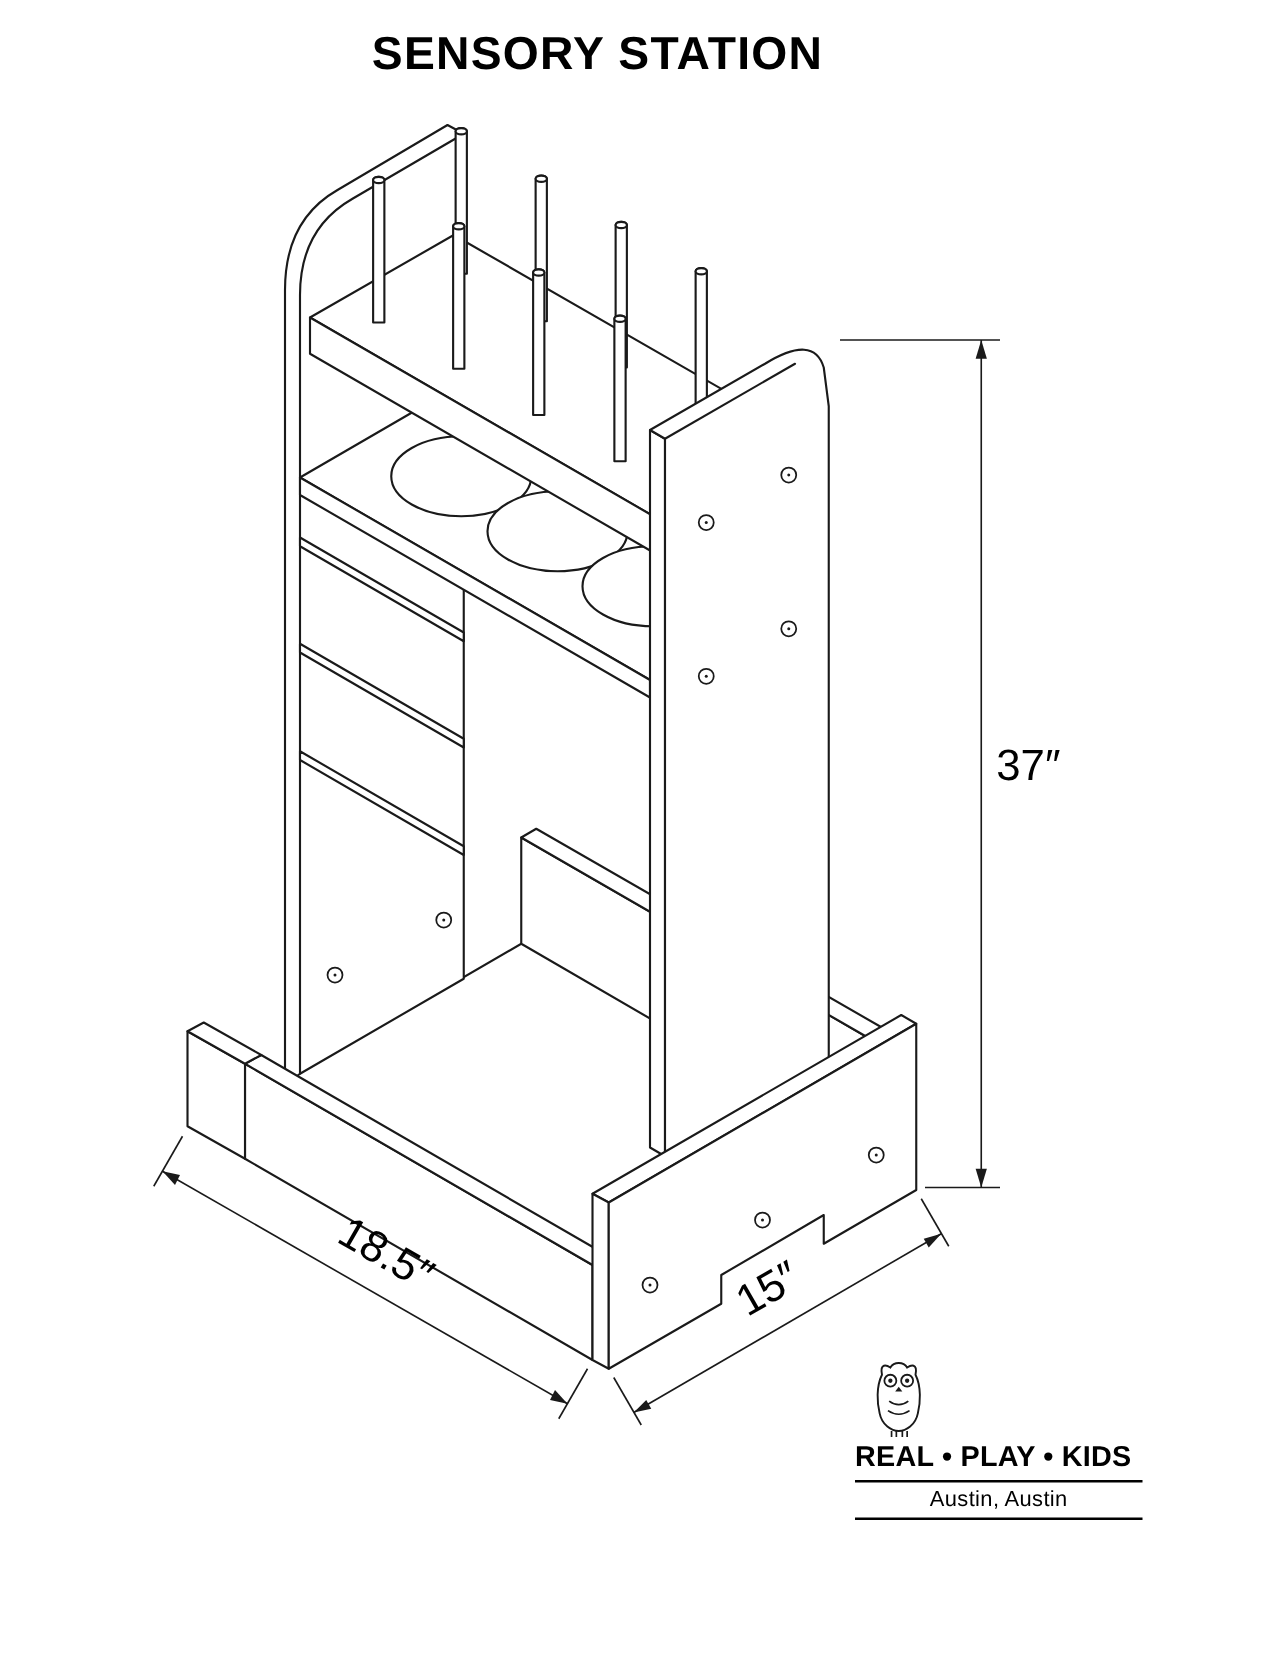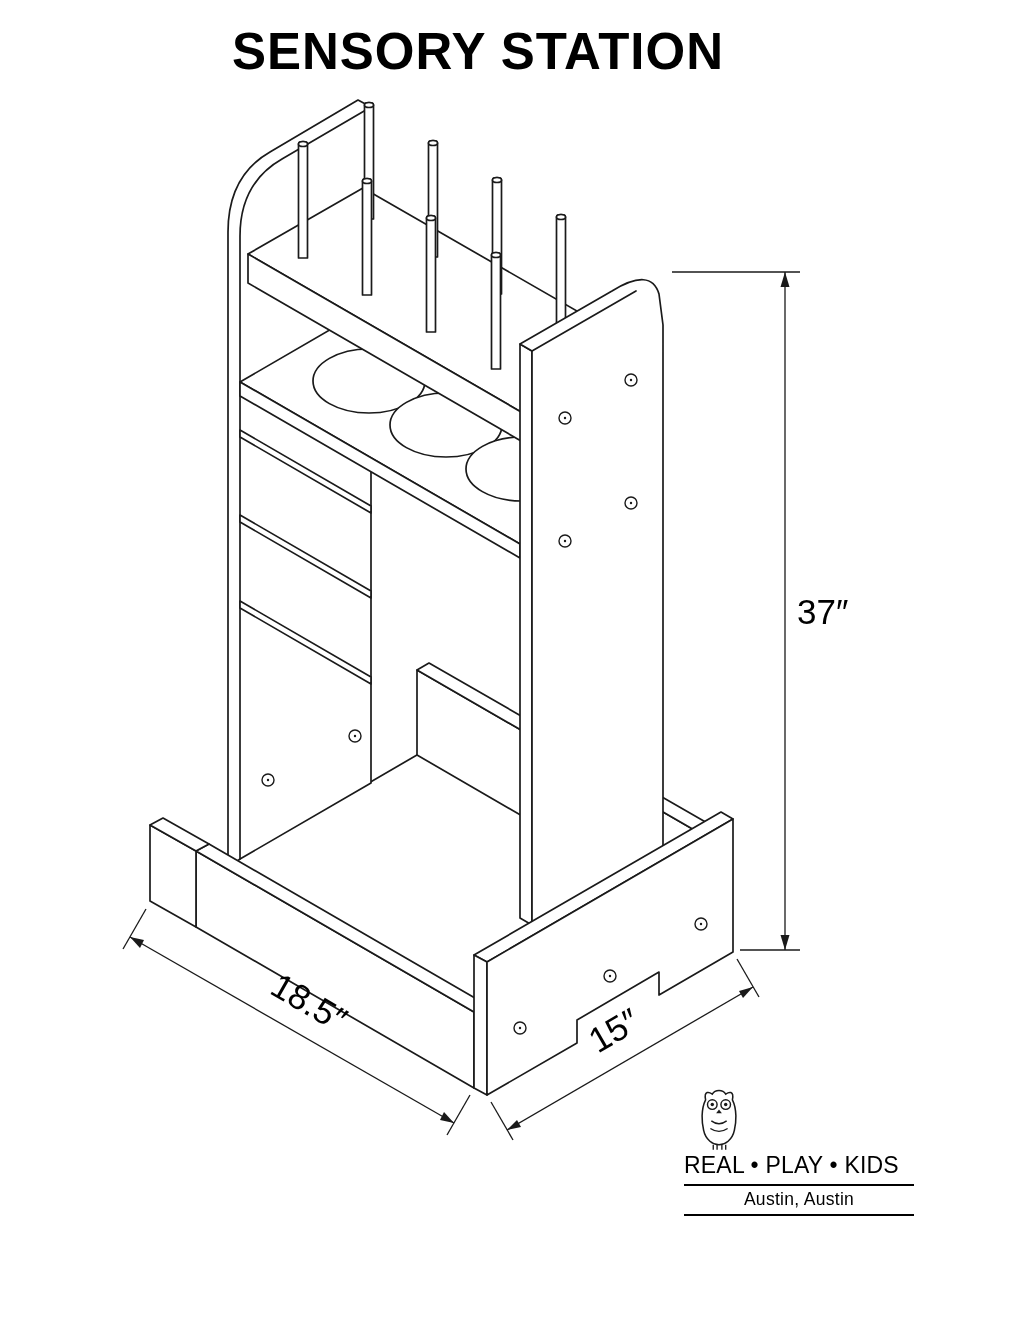--- a/index.html
+++ b/index.html
@@ -2,35 +2,35 @@
 <html><head>
 <meta charset="utf-8">
 <style>
   html,body{margin:0;padding:0;}
   body{
     width:1024px;height:1325px;position:relative;background:#ffffff;
     font-family:"Liberation Sans", sans-serif;overflow:hidden;color:#000;
   }
   .page-title{
     position:absolute;top:22px;left:0;width:956px;margin:0;
-    text-align:center;font-size:51px;font-weight:700;letter-spacing:1px;
+    text-align:center;font-size:37px;font-weight:700;letter-spacing:1px;
     font-family:"Liberation Sans", sans-serif;
   }
   svg.drawing{position:absolute;left:0;top:0;}
   svg .part{fill:#ffffff;stroke:#1a1a1a;stroke-width:1.7;stroke-linejoin:round;stroke-linecap:round;}
   svg .ln{fill:none;stroke:#1a1a1a;stroke-width:1.7;stroke-linejoin:round;stroke-linecap:round;}
   svg .dim{fill:none;stroke:#1a1a1a;stroke-width:1.3;}
   svg .arr{fill:#1a1a1a;stroke:none;}
   svg .scr{fill:#ffffff;stroke:#1a1a1a;stroke-width:1.4;}
   svg .scrdot{fill:#1a1a1a;stroke:none;}
   svg text.dimtext{fill:#000;stroke:none;font-family:"Liberation Sans",sans-serif;font-size:35px;}
   .brand{position:absolute;left:684px;top:1084px;width:230px;}
   .brand .owl{display:block;margin:0 0 0 12px;}
   .brand-name{
-    font-size:23px;font-weight:400;white-space:nowrap;letter-spacing:0.2px;
+    font-size:23px;font-weight:700;white-space:nowrap;letter-spacing:0.2px;
     padding-bottom:5px;border-bottom:2.5px solid #000;
   }
   .brand-location{
     font-size:17.5px;text-align:center;padding:3px 0 4px;
     border-bottom:2.5px solid #000;letter-spacing:0.3px;
   }
 </style>
 </head>
 <body>
 

